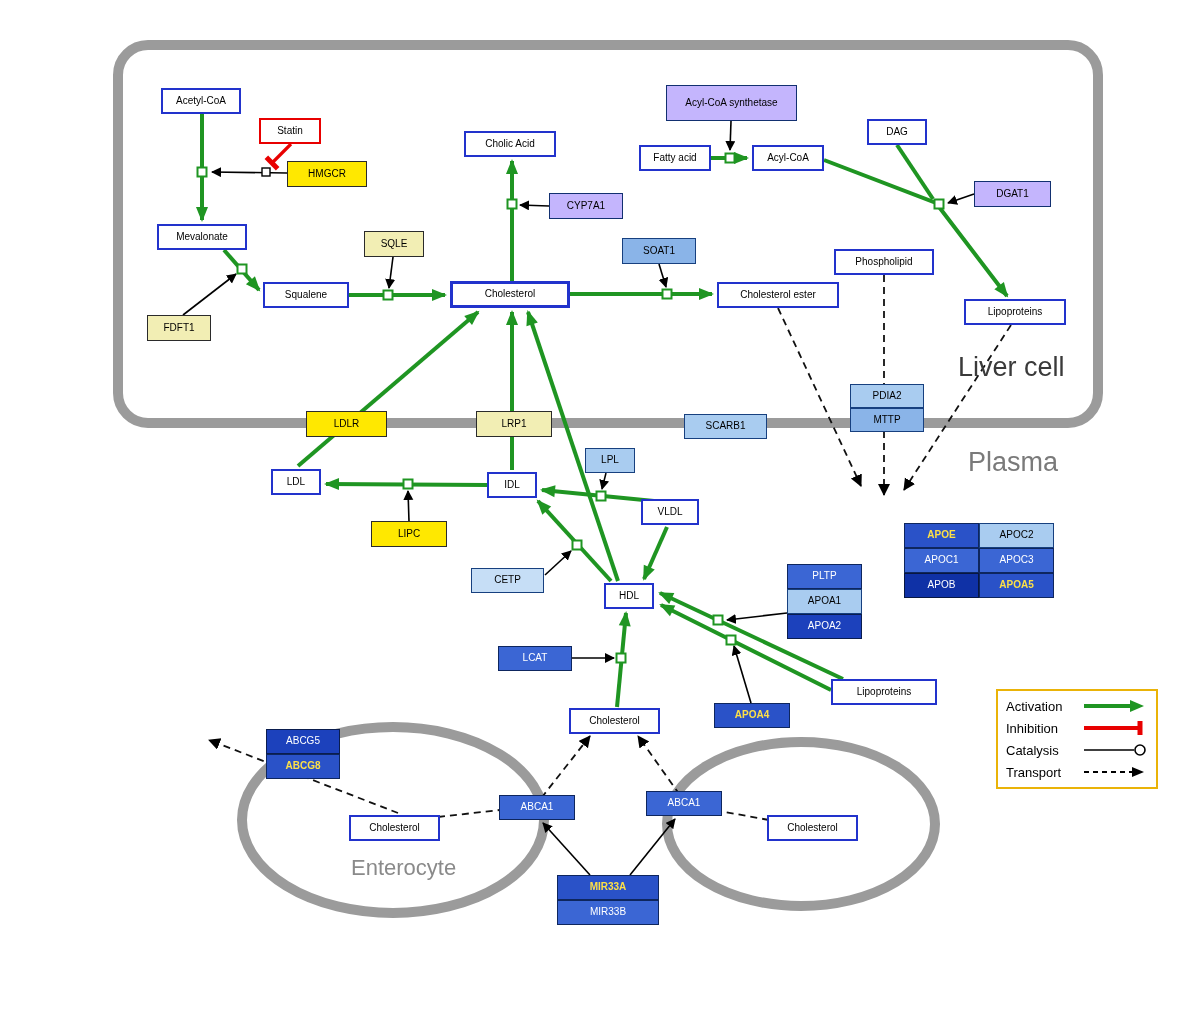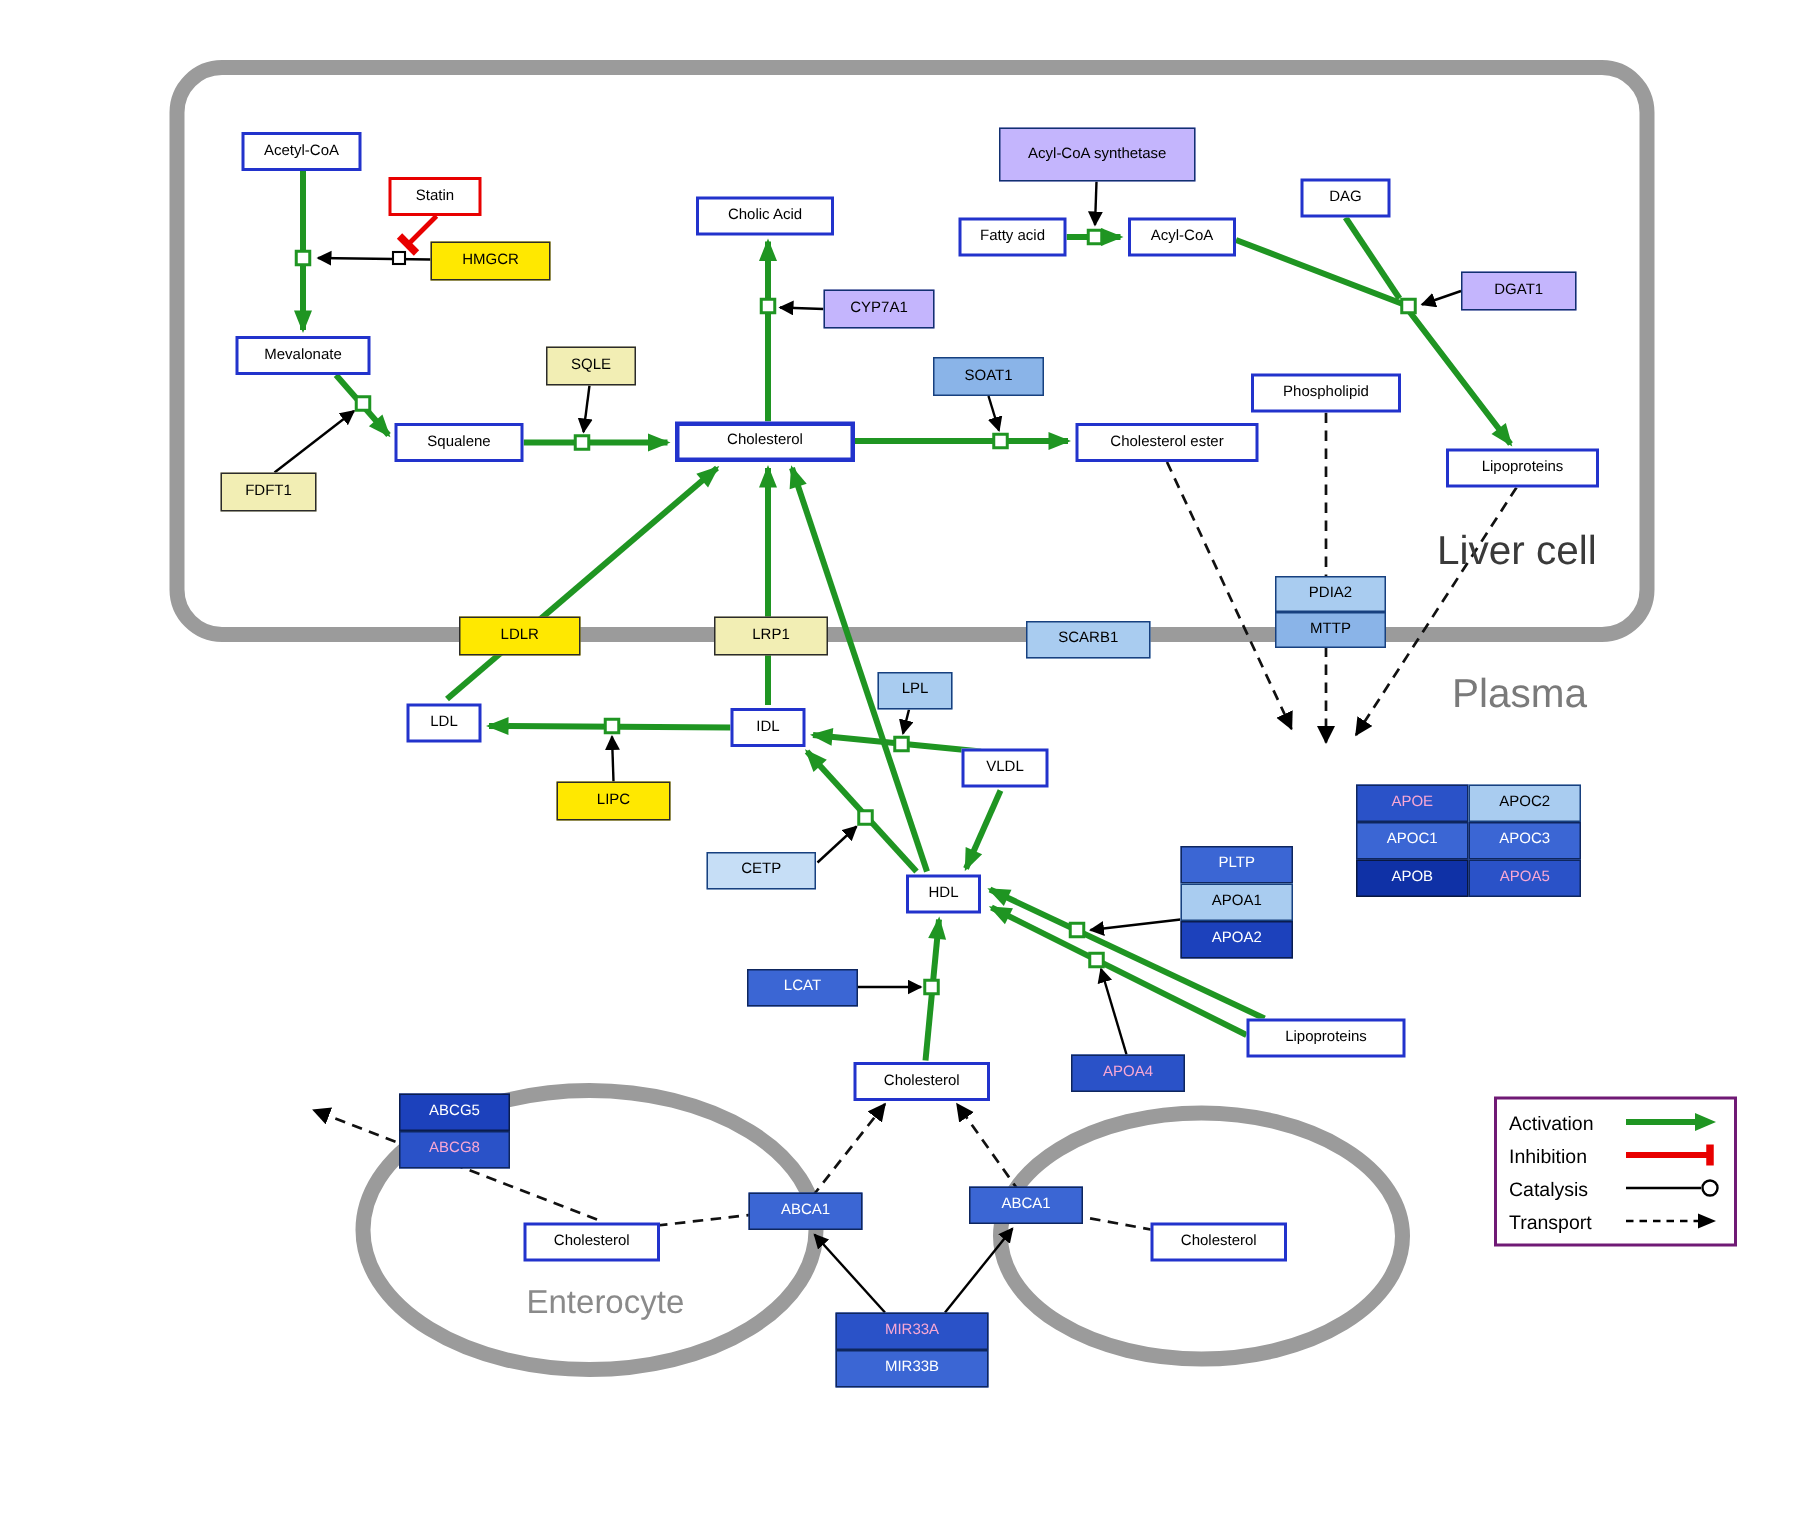--- a/index.html
+++ b/index.html
@@ -17,31 +17,31 @@
   .met{background:#ffffff;border:2px solid #2233cc;}
   .met-thick{border-width:3px;}
   .red-border{border:2px solid #e80000;}
   .y-bright{background:#ffe800;border:1.5px solid #2b2b2b;}
   .y-pale{background:#f2eeb4;border:1.5px solid #2b2b2b;}
   .b100{background:#c6def6;border:1.5px solid #17407f;}
   .b200{background:#a9ccf0;border:1.5px solid #17407f;}
   .b300{background:#8ab4e8;border:1.5px solid #17407f;}
   .b400{background:#c4b5fd;border:1.5px solid #123070;}
   .b500{background:#3b66d4;border:1.5px solid #0e265e;color:#fff;}
-  .b600{background:#2a52c8;border:1.5px solid #0e265e;color:#f9a8d4;}
+  .b600{background:#2a52c8;border:1.5px solid #0e265e;color:#fde047;font-weight:bold;}
   .b700{background:#1c41bc;border:1.5px solid #0a1d4e;color:#fff;}
   .b800{background:#0f31a6;border:1.5px solid #081740;color:#fff;}
   .comp-label{position:absolute;z-index:2;font-weight:normal;}
   .lbl-liver{font-size:27px;color:#3a3a3a;}
   .lbl-plasma{font-size:27px;color:#7a7a7a;}
   .lbl-cell{font-size:22px;color:#8a8a8a;margin-left:14px;}
   .legend{
     position:absolute;left:996px;top:689px;width:162px;height:100px;z-index:3;
-    background:#fff;border:2px solid #701a75;box-sizing:border-box;
-    display:flex;flex-direction:column;justify-content:space-around;padding:4px 8px;margin-top:42px;
+    background:#fff;border:2px solid #eab308;box-sizing:border-box;
+    display:flex;flex-direction:column;justify-content:space-around;padding:4px 8px;
   }
   .lrow{display:flex;align-items:center;justify-content:space-between;font-size:13px;color:#000;}
   .lrow svg{flex:0 0 auto;}
 </style>
 </head>
 <body>
 
 <div id="canvas">
 
   <svg id="edges" width="1200" height="1013">

